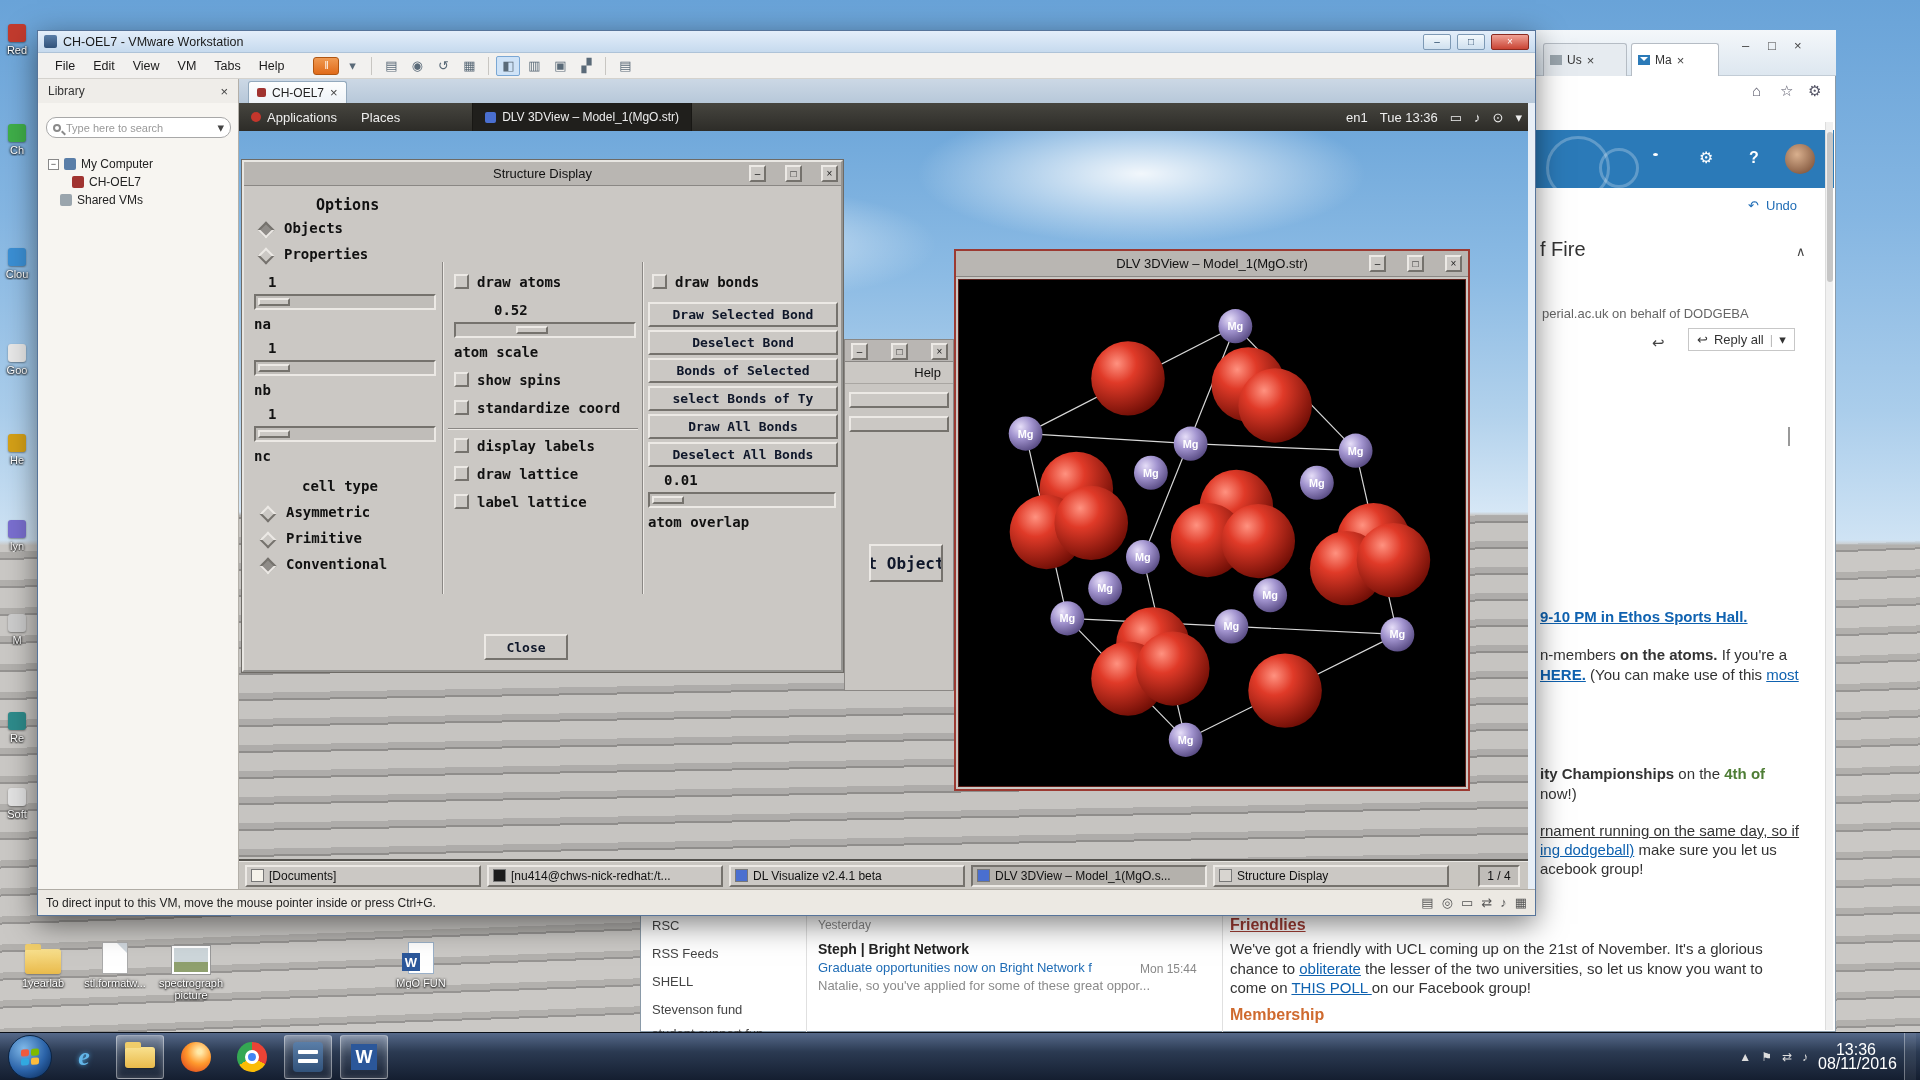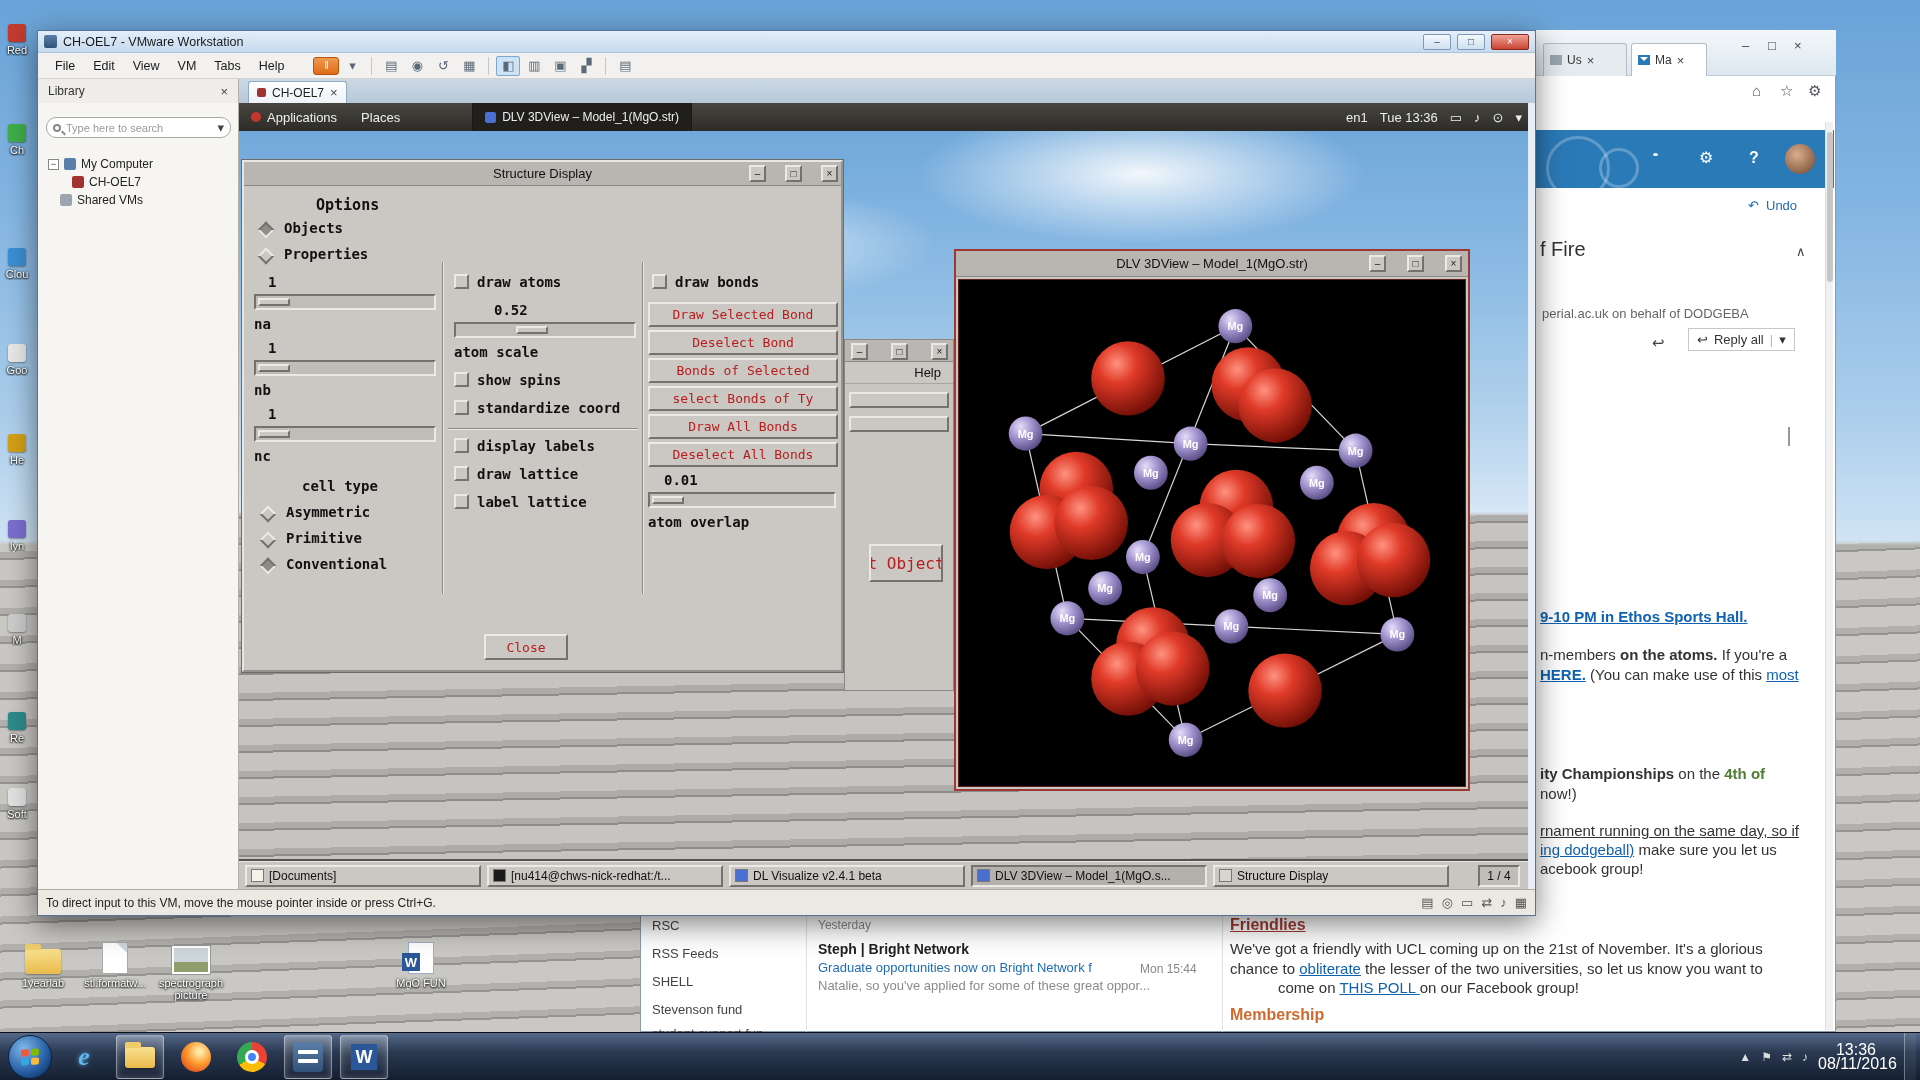--- a/index.html
+++ b/index.html
@@ -118,21 +118,21 @@
   .in{border-top:2px solid #75726d;border-left:2px solid #75726d;border-bottom:2px solid #ece9e5;border-right:2px solid #ece9e5;background:#c0bdb9}
   .m{font-family:"DejaVu Sans Mono",monospace;font-weight:bold;font-size:14px;color:#111;white-space:nowrap}
   #sdialog{left:3px;top:57px;width:601px;height:512px;background:#cbc8c4;border:2px outset #e8e6e2;outline:1px solid #6e6b66}
   .mtitle{left:0;top:0;width:100%;height:24px;background:#b9b6b2;border-bottom:1px solid #8a8784;display:flex;align-items:center;justify-content:center;font-size:13px;color:#111}
   .mtb{position:absolute;top:3px;width:17px;height:17px;font-size:10px;display:flex;align-items:center;justify-content:center;color:#222}
   .dia{width:12px;height:12px;transform:rotate(45deg);background:#cbc8c4;border-top:2px solid #ece9e5;border-left:2px solid #ece9e5;border-bottom:2px solid #75726d;border-right:2px solid #75726d}
   .dia.sel{background:#8f8c88;border-top-color:#75726d;border-left-color:#75726d;border-bottom-color:#ece9e5;border-right-color:#ece9e5}
   .cb{width:15px;height:15px}
   .trough{height:16px}
   .thumb{position:absolute;top:2px;width:32px;height:8px}
-  .mbtn{display:flex;align-items:center;justify-content:center;font-family:"DejaVu Sans Mono",monospace;font-weight:normal;font-size:13px;color:#b91c1c;overflow:hidden;white-space:nowrap}
+  .mbtn{display:flex;align-items:center;justify-content:center;font-family:"DejaVu Sans Mono",monospace;font-weight:bold;font-size:13px;color:#0f172a;overflow:hidden;white-space:nowrap}
   .groove-v{width:2px;background:#8a8784;border-right:1px solid #ece9e5}
   .groove-h{height:2px;background:#8a8784;border-bottom:1px solid #ece9e5}
   
   #bgw{left:605px;top:236px;width:110px;height:352px;background:#c9c6c2;border:1px solid #8a8784}
   .bgw-title{left:0;top:0;width:100%;height:22px;background:#b9b6b3;border-bottom:1px solid #8a8784}
   .bgw-menu{left:0;top:22px;width:100%;height:22px;background:#cbc8c4;border-bottom:1px solid #a9a6a2;display:flex;align-items:center;justify-content:flex-end;padding-right:12px;font-size:13px;color:#111}
   
   #dlv{left:715px;top:146px;width:516px;height:542px;background:#cbc8c4;border:2px solid #9c3a32}
   #dlv .mtitle{height:26px}
   .canvas{left:2px;top:28px;width:508px;height:508px;background:#000;border:1px solid #5a1f1a}
@@ -240,21 +240,21 @@
   </div>
 
 <div id="browser" class="abs">
   <div class="b-bg abs"></div>
   <div class="b-top abs"></div>
   <div class="b-tab abs" style="left:903px;width:84px">
     <span class="fav"></span>
     <span>Us</span>
     <span class="glyph-btn">×</span>
   </div>
-  <div class="b-tab active abs" style="left:991px;width:76px">
+  <div class="b-tab active abs" style="left:991px;width:88px">
     <span class="fav mail"></span>
     <span>Ma</span>
     <span class="glyph-btn">×</span>
   </div>
   <span class="glyph-btn abs" style="left:1102px;top:8px">–</span>
   <span class="glyph-btn abs" style="left:1128px;top:8px">□</span>
   <span class="glyph-btn abs" style="left:1154px;top:8px">×</span>
   <span class="cmd-ic abs" style="left:1112px;top:52px">⌂</span>
   <span class="cmd-ic abs" style="left:1140px;top:52px">☆</span>
   <span class="cmd-ic abs" style="left:1168px;top:52px">⚙</span>
@@ -289,21 +289,21 @@
       <div class="eline" style="top: 735px;"><span class="b">ity Championships</span><span> on the </span><span class="g">4th of</span></div>
       <div class="eline" style="top: 755px;"><span>now!)</span></div>
       <div class="eline" style="top: 792px; text-decoration: underline;"><span>rnament running on the same day, so if</span></div>
       <div class="eline" style="top: 811px;"><span class="l">ing dodgeball)</span><span> make sure you let us</span></div>
       <div class="eline" style="top: 830px;"><span>acebook group!</span></div>
     </div>
   <div class="abs" style="left:590px;top:0">
       <div class="eline" style="top: 886px;"><span class="h-red">Friendlies</span></div>
       <div class="eline" style="top: 910px;"><span>We've got a friendly with UCL coming up on the 21st of November. It's a glorious</span></div>
       <div class="eline" style="top: 930px;"><span>chance to </span><span class="l">obliterate</span><span> the lesser of the two universities, so let us know you want to</span></div>
-      <div class="eline" style="top: 949px; margin-left: 48px;"><span>come on </span><span class="l">THIS POLL </span><span>on our Facebook group!</span></div>
+      <div class="eline" style="top: 949px;"><span>come on </span><span class="l">THIS POLL </span><span>on our Facebook group!</span></div>
       <div class="eline" style="top: 976px;"><span class="h-orange">Membership</span></div>
     </div>
 
   <div class="divider-v abs" style="left:166px;top:868px;height:134px"></div>
   <div class="divider-v abs" style="left:582px;top:868px;height:134px"></div>
 
   <span class="folder-item abs" style="left:12px;top:888px">RSC</span>
   <span class="folder-item abs" style="left:12px;top:916px">RSS Feeds</span>
   <span class="folder-item abs" style="left:12px;top:944px">SHELL</span>
   <span class="folder-item abs" style="left:12px;top:972px">Stevenson fund</span>

